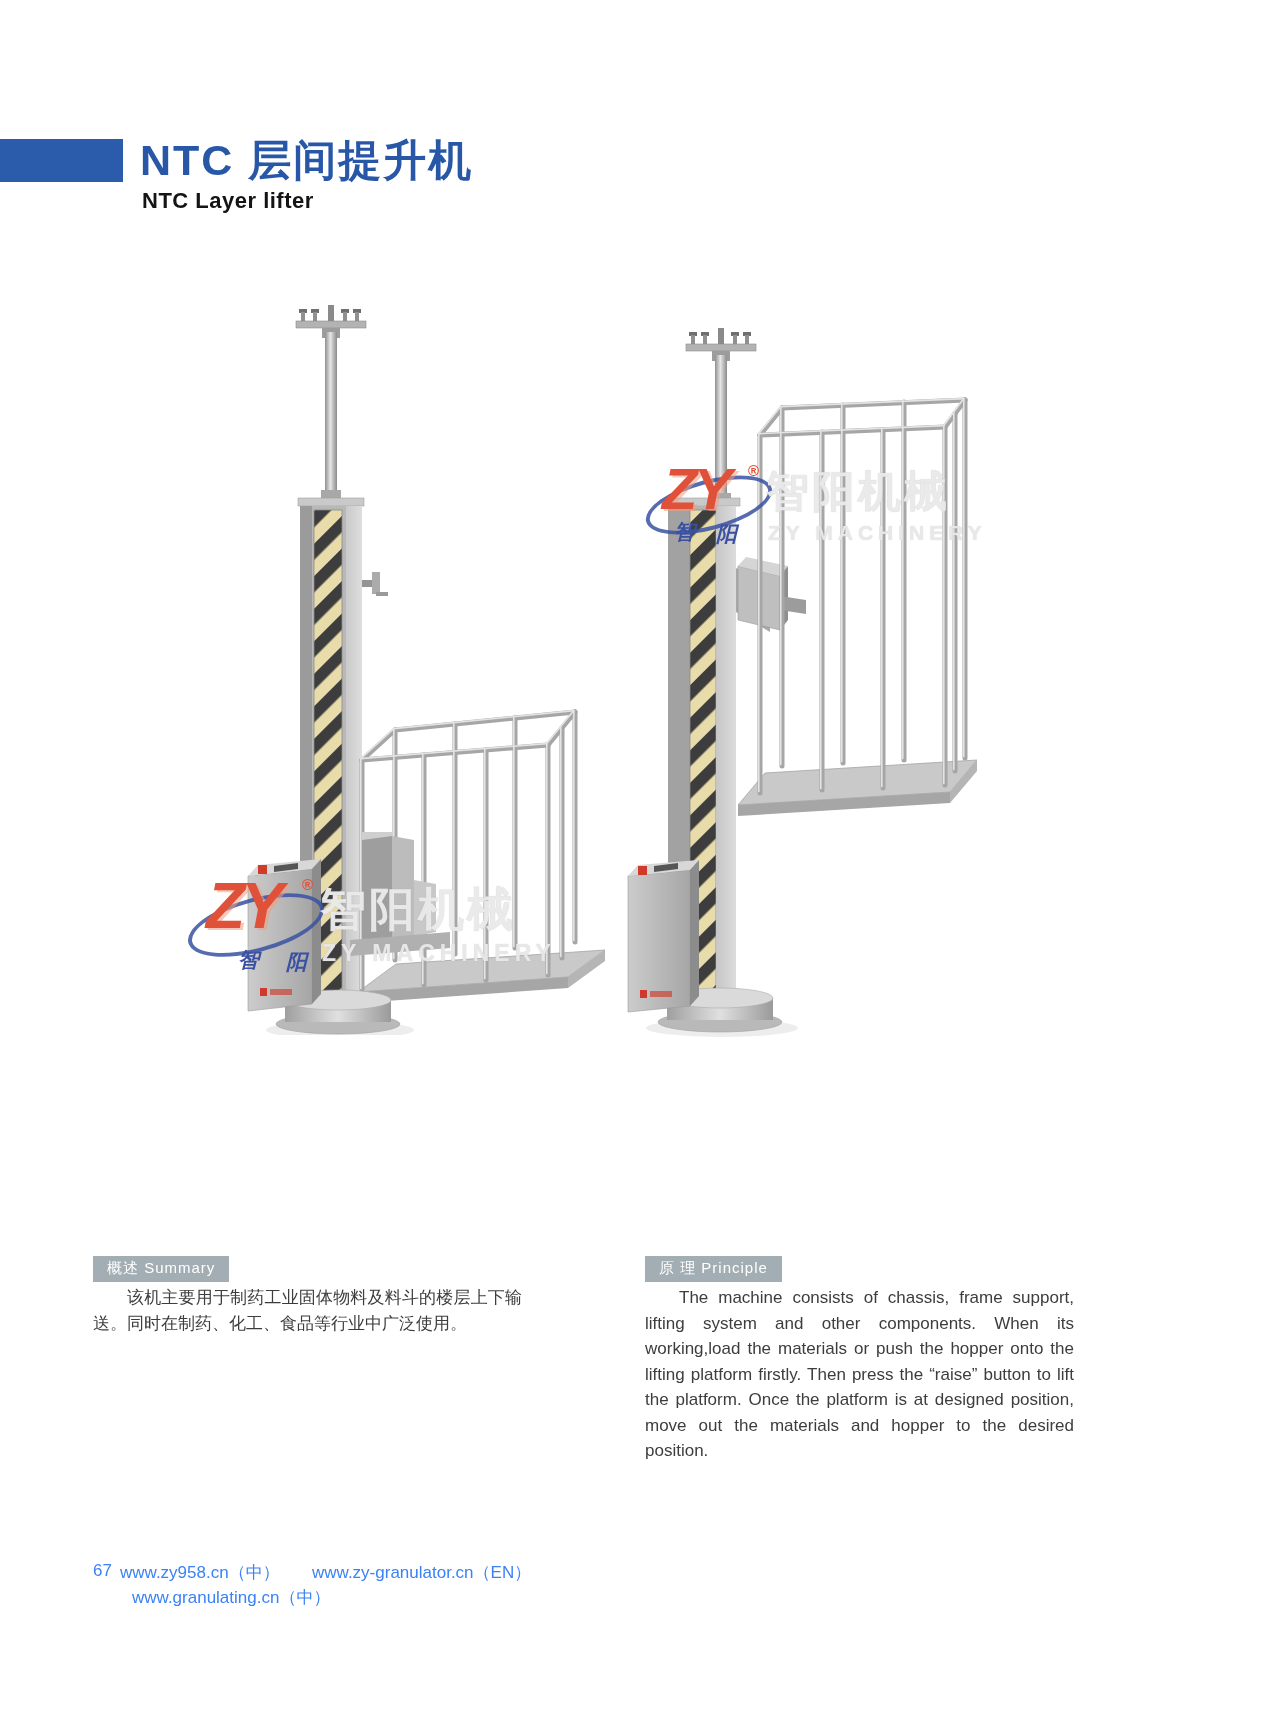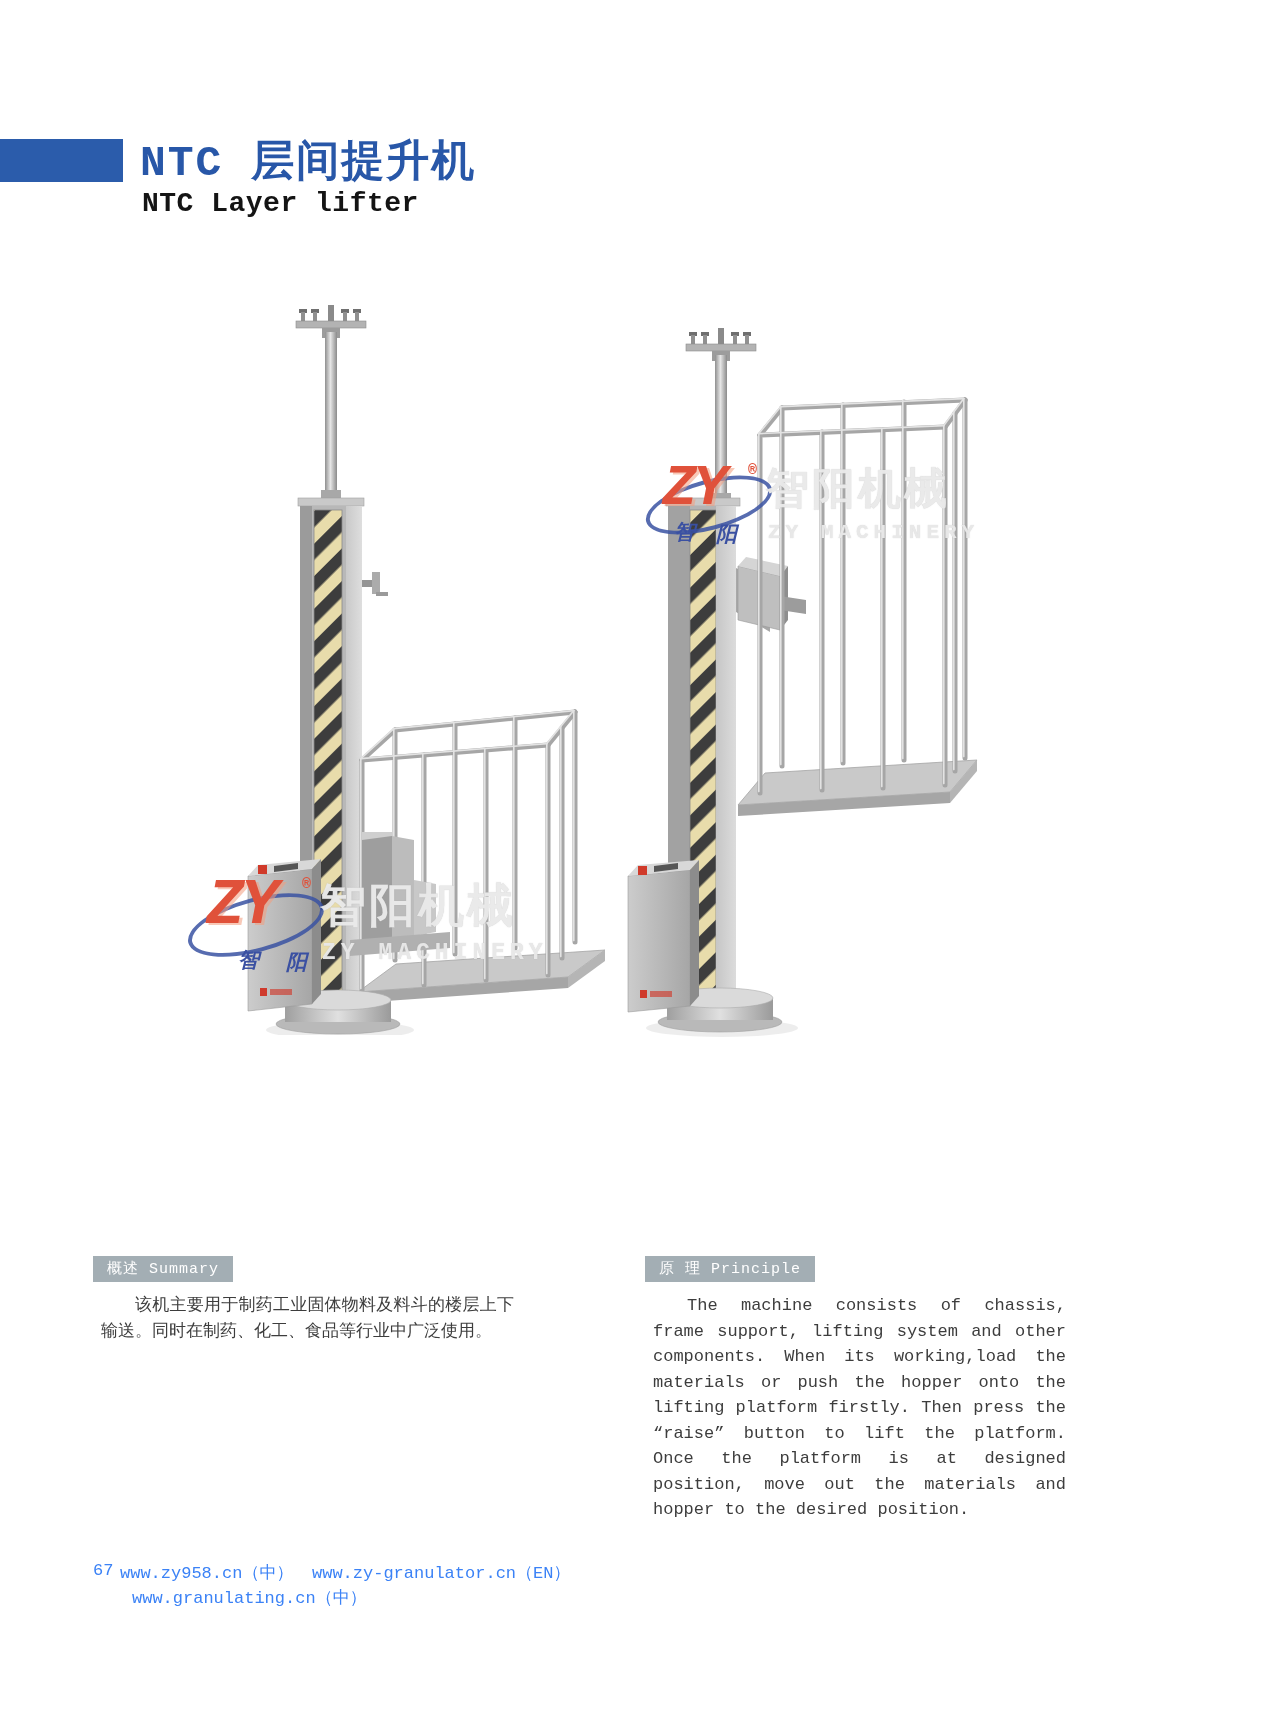--- a/index.html
+++ b/index.html
@@ -1,23 +1,23 @@
 <!DOCTYPE html>
 <html><head>
 <meta charset="utf-8">
 <style>
   html,body{margin:0;padding:0;background:#ffffff;}
   .page{position:relative;width:1273px;height:1718px;background:#ffffff;overflow:hidden;
-        font-family:Liberation Mono, monospace;}
+        font-family:Liberation Sans, sans-serif;}
 
   
   .accent-bar{position:absolute;left:0;top:139px;width:123px;height:43px;background:#2b5cab;}
   .title-cn{position:absolute;left:140px;top:132px;font-size:43px;font-weight:bold;
             color:#2857a8;letter-spacing:2px;white-space:nowrap;}
-  .title-en{position:absolute;left:142px;top:188px;font-size:28px;font-weight:bold;
+  .title-en{position:absolute;left:142px;top:188px;font-size:22px;font-weight:bold;
             color:#141414;letter-spacing:0.5px;white-space:nowrap;}
 
   
   .machine{position:absolute;}
   .machine-left{left:200px;top:300px;width:410px;height:735px;}
   .machine-right{left:620px;top:300px;width:360px;height:740px;}
 
   
   .wm{position:absolute;pointer-events:none;}
   .wm-left{left:196px;top:876px;width:330px;height:95px;}
@@ -45,21 +45,21 @@
                letter-spacing:5px;line-height:1;text-shadow:0 0 1px rgba(170,170,170,0.5);white-space:nowrap;}
   .wm-left .name-en{left:126px;top:66px;font-size:23px;}
   .wm-right .name-en{left:118px;top:60px;font-size:21px;}
 
   
   .col{position:absolute;top:1256px;width:429px;}
   .col-left{left:93px;}
   .col-right{left:645px;}
   .badge{display:inline-block;background:#a3aeb4;color:#ffffff;font-size:15px;
          padding:3px 14px 4px 14px;letter-spacing:1px;margin-bottom:3px;}
-  .col p{margin:8px;font-size:17px;line-height:25.5px;color:#3d3d3d;
+  .col p{margin:0;font-size:17px;line-height:25.5px;color:#3d3d3d;
          text-align:justify;text-indent:2em;}
 
   
   .footer-item{position:absolute;font-size:17px;color:#3b82f6;white-space:nowrap;}
   .f-page{left:93px;top:1561px;}
   .f-link1{left:120px;top:1561px;}
   .f-link2{left:312px;top:1561px;}
   .f-link3{left:132px;top:1586px;}
 </style>
 </head>

